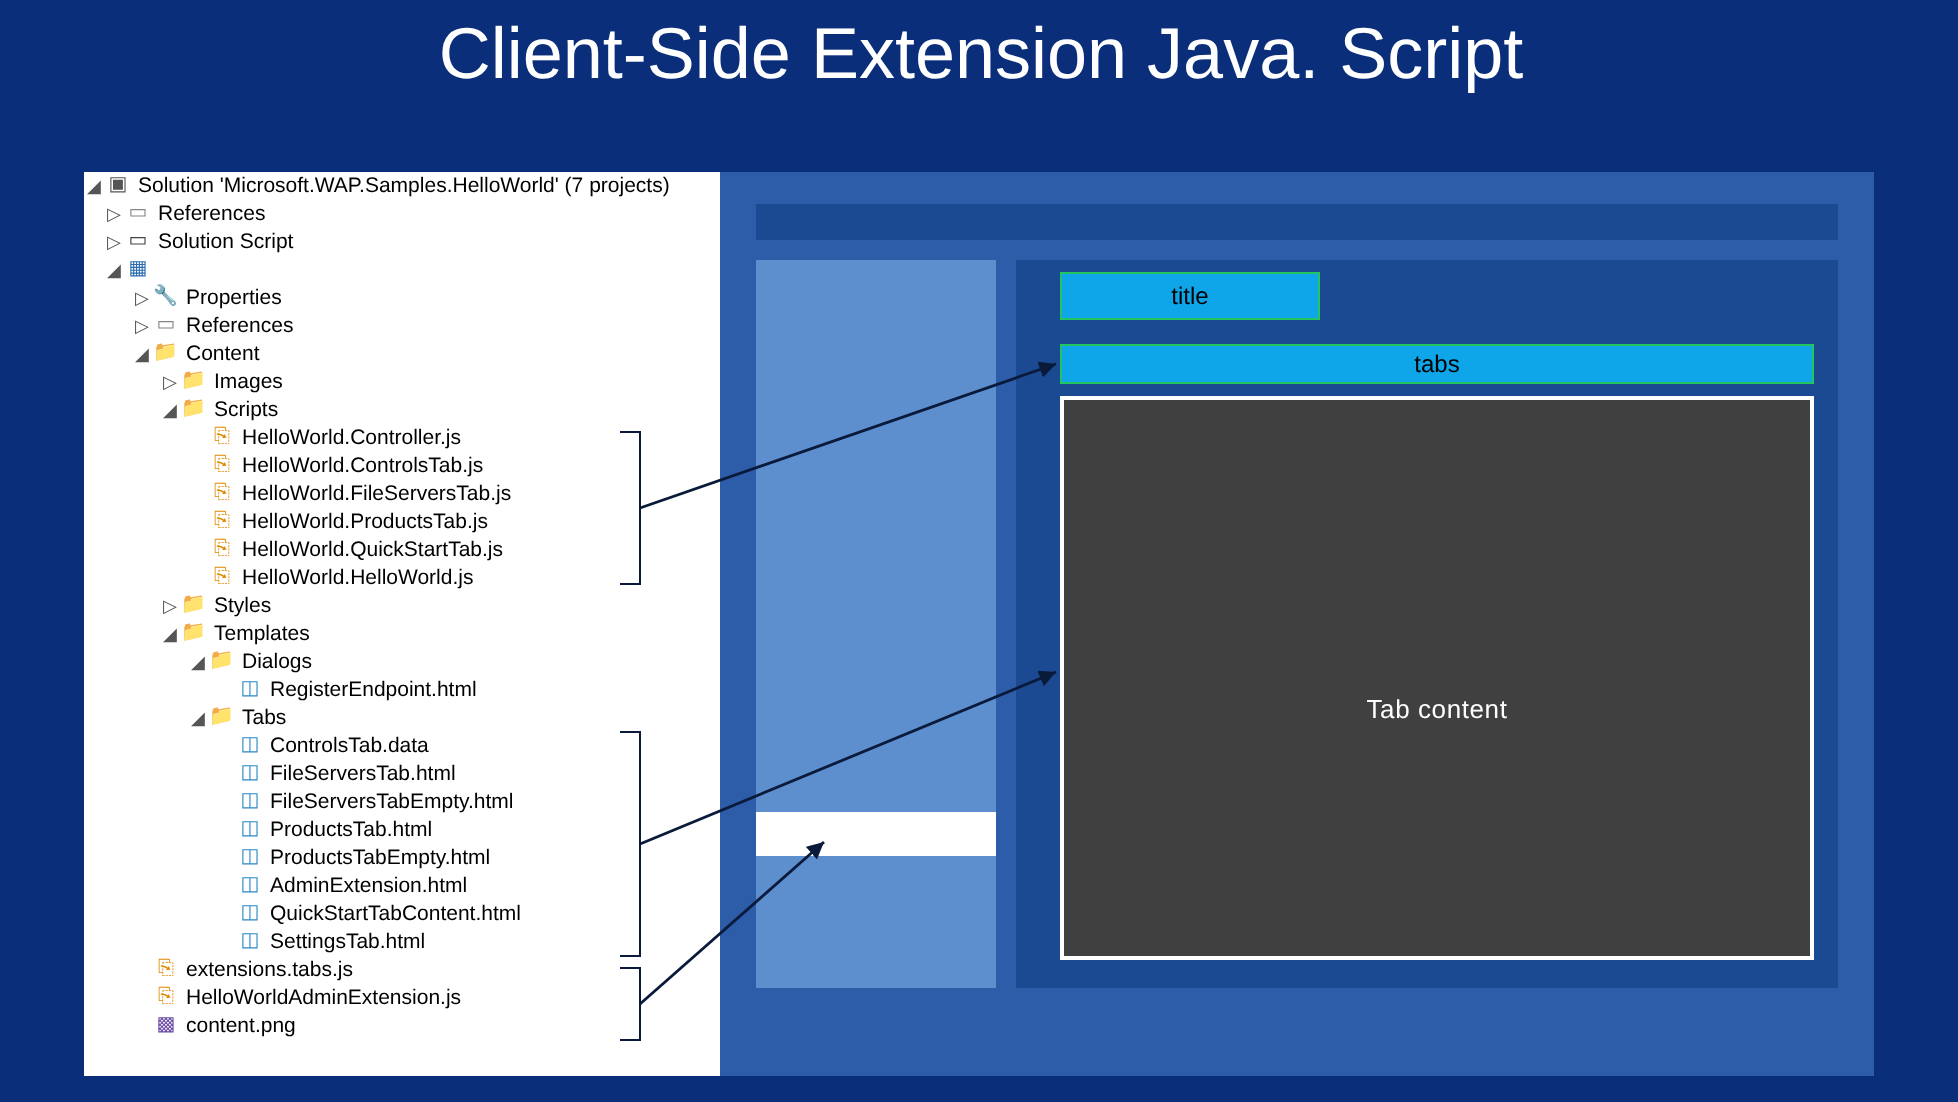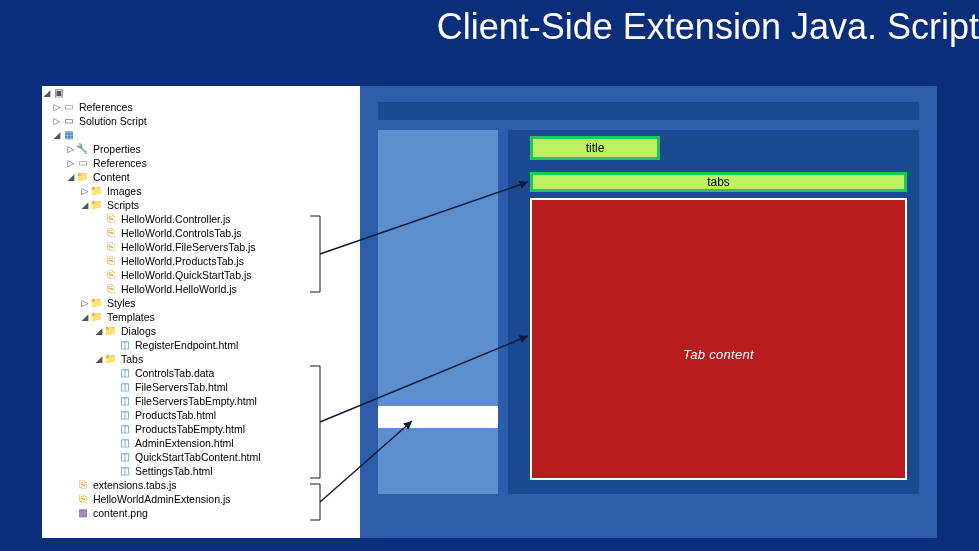--- a/index.html
+++ b/index.html
@@ -8,21 +8,21 @@
     width: 979px; height: 551px;
     background: #0a2e7a;
     font-family: "Segoe UI", Tahoma, sans-serif;
     overflow: hidden;
     position: relative;
   }
   .slide-title {
     position: absolute;
     left: 2px; right: 0;
     top: 6px;
-    text-align: right;
+    text-align: center;
     font-size: 36px;
     font-weight: 400;
     color: #ffffff;
   }
   .stage {
     position: absolute;
     left: 42px; top: 86px;
     width: 895px; height: 452px;
   }
   
@@ -92,46 +92,45 @@
   }
   .wire-body {
     position: absolute;
     left: 148px; right: 18px;
     top: 44px; bottom: 44px;
     background: #1b4a93;
   }
   
   .lbl {
     position: absolute;
-    background: #bef264;
-    border: 3px solid #22c55e;
+    background: #0ea5e9;
+    border: 1px solid #22c55e;
     font-size: 12px;
     color: #000;
     display: flex;
     align-items: center;
     justify-content: center;
     font-weight: 500;
   }
   .lbl.title-box {
     left: 170px; top: 50px;
     width: 130px; height: 24px;
   }
   .lbl.tabs-box {
     left: 170px; right: 30px;
     top: 86px; height: 20px;
     justify-content: center;
   }
   .lbl.content-box {
     left: 170px; right: 30px;
     top: 112px; bottom: 58px;
     justify-content: flex-end;
-    background: #b91c1c;
+    background: #404040;
     color: #fff;
     border: 2px solid #ffffff;
-    font-style: italic;
   }
   .content-inner {
     width: 100%; text-align: center;
     color: #fff;
     font-size: 13px;
     margin-top: 30px;
     letter-spacing: 0.3px;
   }
 
   
@@ -147,20 +146,21 @@
 
 <div class="slide-title">Client-Side Extension Java. Script</div>
 
 <div class="stage">
 
   <div class="solexp">
 
     <div class="tree-row">
       <span class="arrow">◢</span>
       <span class="ico ico-sln">▣</span>
+      <span class="txt">Solution 'Microsoft.WAP.Samples.HelloWorld' (7 projects)</span>
     </div>
 
     <div class="tree-row">
       <span class="in" style="width:10px"></span>
         <span class="arrow">▷</span>
       <span class="ico ico-ref">▭</span>
       <span class="txt">References</span>
     </div>
     <div class="tree-row">
       <span class="in" style="width:10px"></span>

